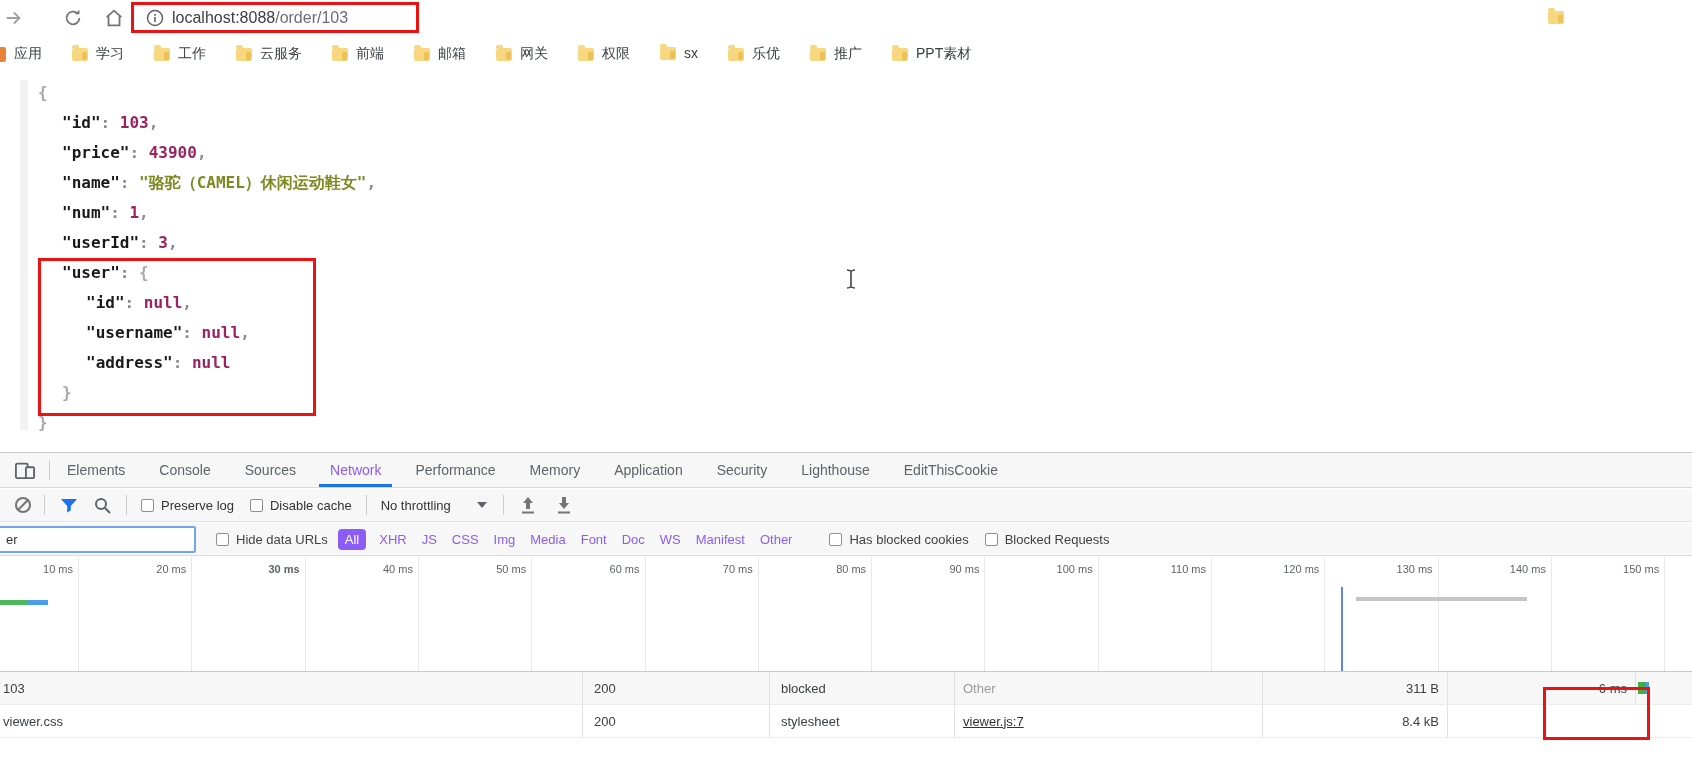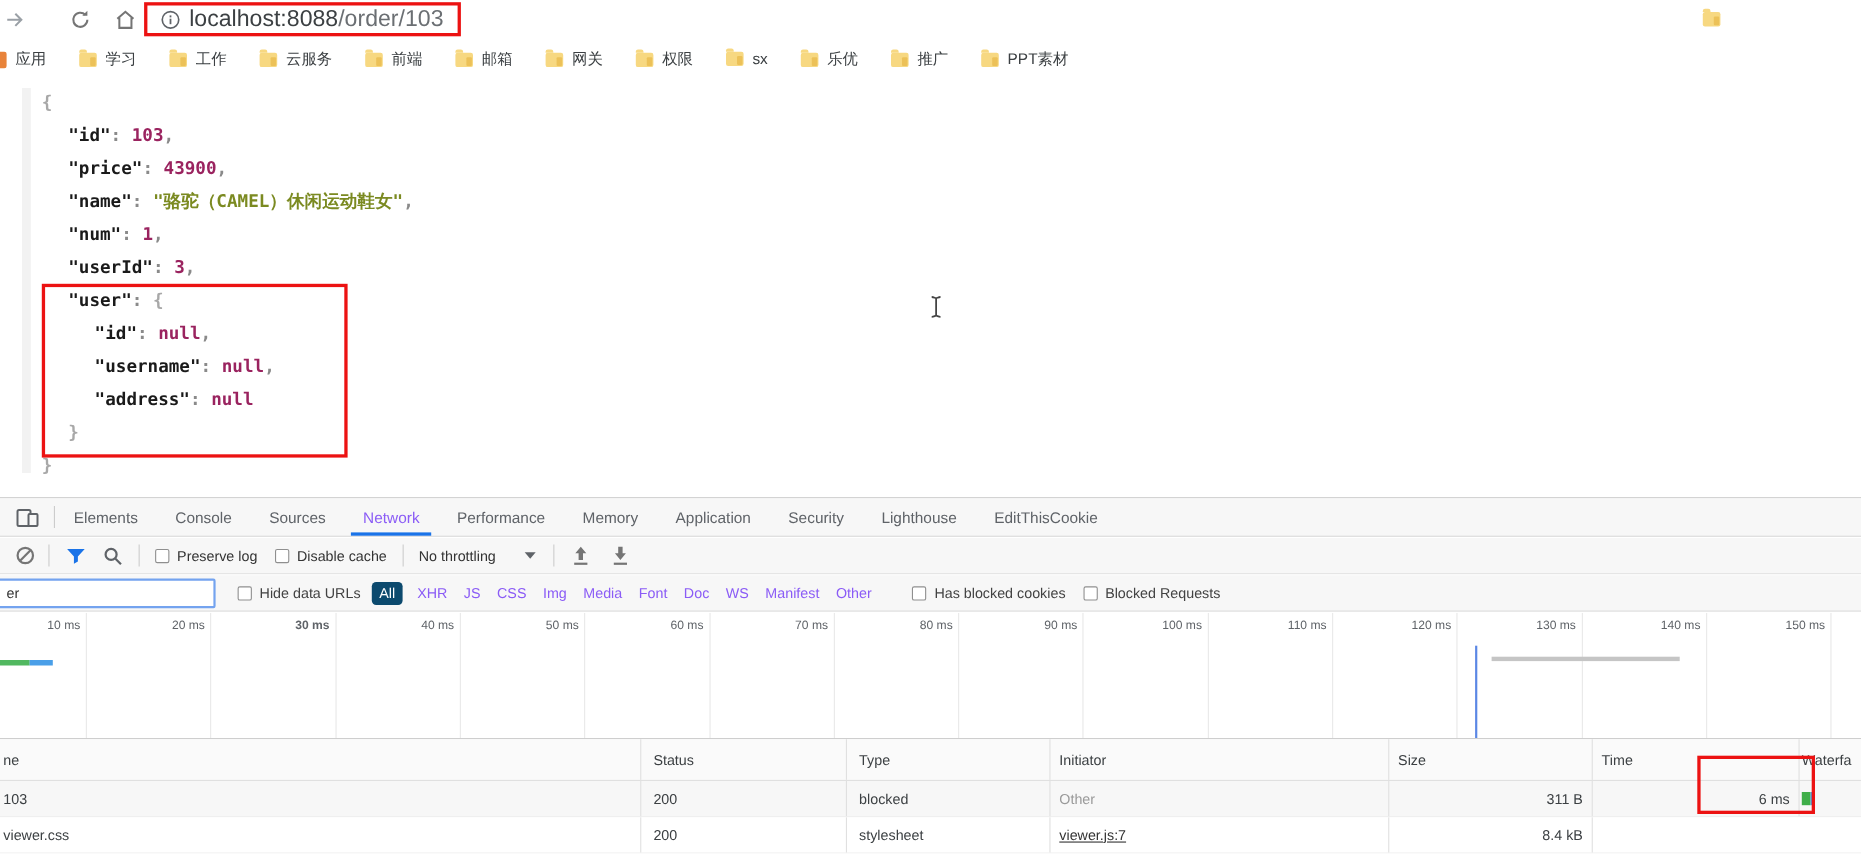--- a/index.html
+++ b/index.html
@@ -5,21 +5,21 @@
   * { margin:0; padding:0; box-sizing:border-box; }
   html,body { width:1692px; height:776px; overflow:hidden; background:#fff;
     font-family:"Liberation Sans","DejaVu Sans",sans-serif; }
   #screen { position:relative; width:1692px; height:776px; background:#fff; }
 
   
   #navbar { position:absolute; top:0; left:0; width:100%; height:36px; background:#fff; }
   .nav-ic { position:absolute; top:7px; width:22px; height:22px; color:#757575; }
   #url-box { position:absolute; left:131px; top:2px; width:288px; height:31px;
     border:3px solid #ec1212; background:#fff; display:flex; align-items:center; }
-  #url-text { font-size:21px; color:#3c4043; margin-left:8px; white-space:nowrap; }
+  #url-text { font-size:16px; color:#3c4043; margin-left:8px; white-space:nowrap; }
   #url-text .path { color:#6b6f73; }
 
   
   #bookmarks { position:absolute; top:36px; left:0; width:100%; height:36px; background:#fff;
     display:flex; align-items:center; overflow:hidden; }
   .bm-item { display:flex; align-items:center; margin-right:30px; font-size:14px; color:#3c4043; flex:none; }
   .bm-item:first-child { margin-left:14px; }
   .folder { width:16px; height:13px; background:#f7d881; border-radius:2px; position:relative; margin-right:8px; flex:none; }
   .folder::before { content:""; position:absolute; top:-3px; left:0; width:7px; height:3px;
     background:#f7d881; border-radius:2px 2px 0 0; }
@@ -66,21 +66,21 @@
   .caret { width:0; height:0; border-left:5px solid transparent; border-right:5px solid transparent;
     border-top:6px solid #5f6368; margin-left:26px; }
 
   #filterbar { position:absolute; top:70px; left:0; width:100%; height:33px; background:#f7f7f7;
     border-bottom:1px solid #ddd; font-size:13px; color:#424242; }
   #filter-input { position:absolute; left:-60px; top:3px; width:256px; height:27px;
     border:2px solid #74a3ef; border-radius:2px; background:#fff; padding-left:64px;
     font-size:13px; color:#333; font-family:inherit; outline:none; }
   #filter-content { position:absolute; left:216px; top:0; height:32px; display:flex; align-items:center; }
   .ftype { margin-right:15px; color:#8b5cf6; }
-  .ftype.selected { background:#0c4a6e; color:#fff; border-radius:4px; padding:3px 7px; margin-right:13px; }
+  .ftype.selected { background:#8b5cf6; color:#fff; border-radius:4px; padding:3px 7px; margin-right:13px; }
   .gap-l { margin-left:22px; }
   .gap-m { margin-left:16px; }
 
   #overview { position:absolute; top:104px; left:0; width:100%; height:115px; background:#fff;
     border-bottom:1px solid #c9c9c9; overflow:hidden; }
   .gridline { position:absolute; top:0; bottom:0; width:1px; background:#e8e8e8; }
   .tl-label { position:absolute; top:6px; width:110px; text-align:right; font-size:11px; color:#5f6368; }
   #dcl-line { position:absolute; left:1341px; top:30px; width:2px; height:85px; background:#5b87e5; }
   #ov-graybar { position:absolute; left:1356px; top:40px; width:171px; height:4px; background:#c5c5c5; }
   #ov-minibar { position:absolute; left:0; top:43px; height:5px; display:flex; }
@@ -326,29 +326,20 @@
         </div>
       <div id="dcl-line"></div>
       <div id="ov-graybar"></div>
       <div id="ov-minibar">
           <div class="g"></div>
           <div class="b"></div>
         </div>
     </div>
 
     <div id="reqtable">
-      <div id="thead">
-          <div class="tc c0">ne</div>
-          <div class="tc c1">Status</div>
-          <div class="tc c2">Type</div>
-          <div class="tc c3">Initiator</div>
-          <div class="tc c4">Size</div>
-          <div class="tc c5">Time</div>
-          <div class="tc c6">Waterfa</div>
-        </div>
       <div id="trows">
           <div class="trow shade">
             <div class="tc c0">103</div>
             <div class="tc c1">200</div>
             <div class="tc c2">blocked</div>
             <div class="tc c3">
               <span class="init-gray">Other</span>
             </div>
             <div class="tc c4 num-right">311 B</div>
             <div class="tc c5 num-right">6 ms</div>

